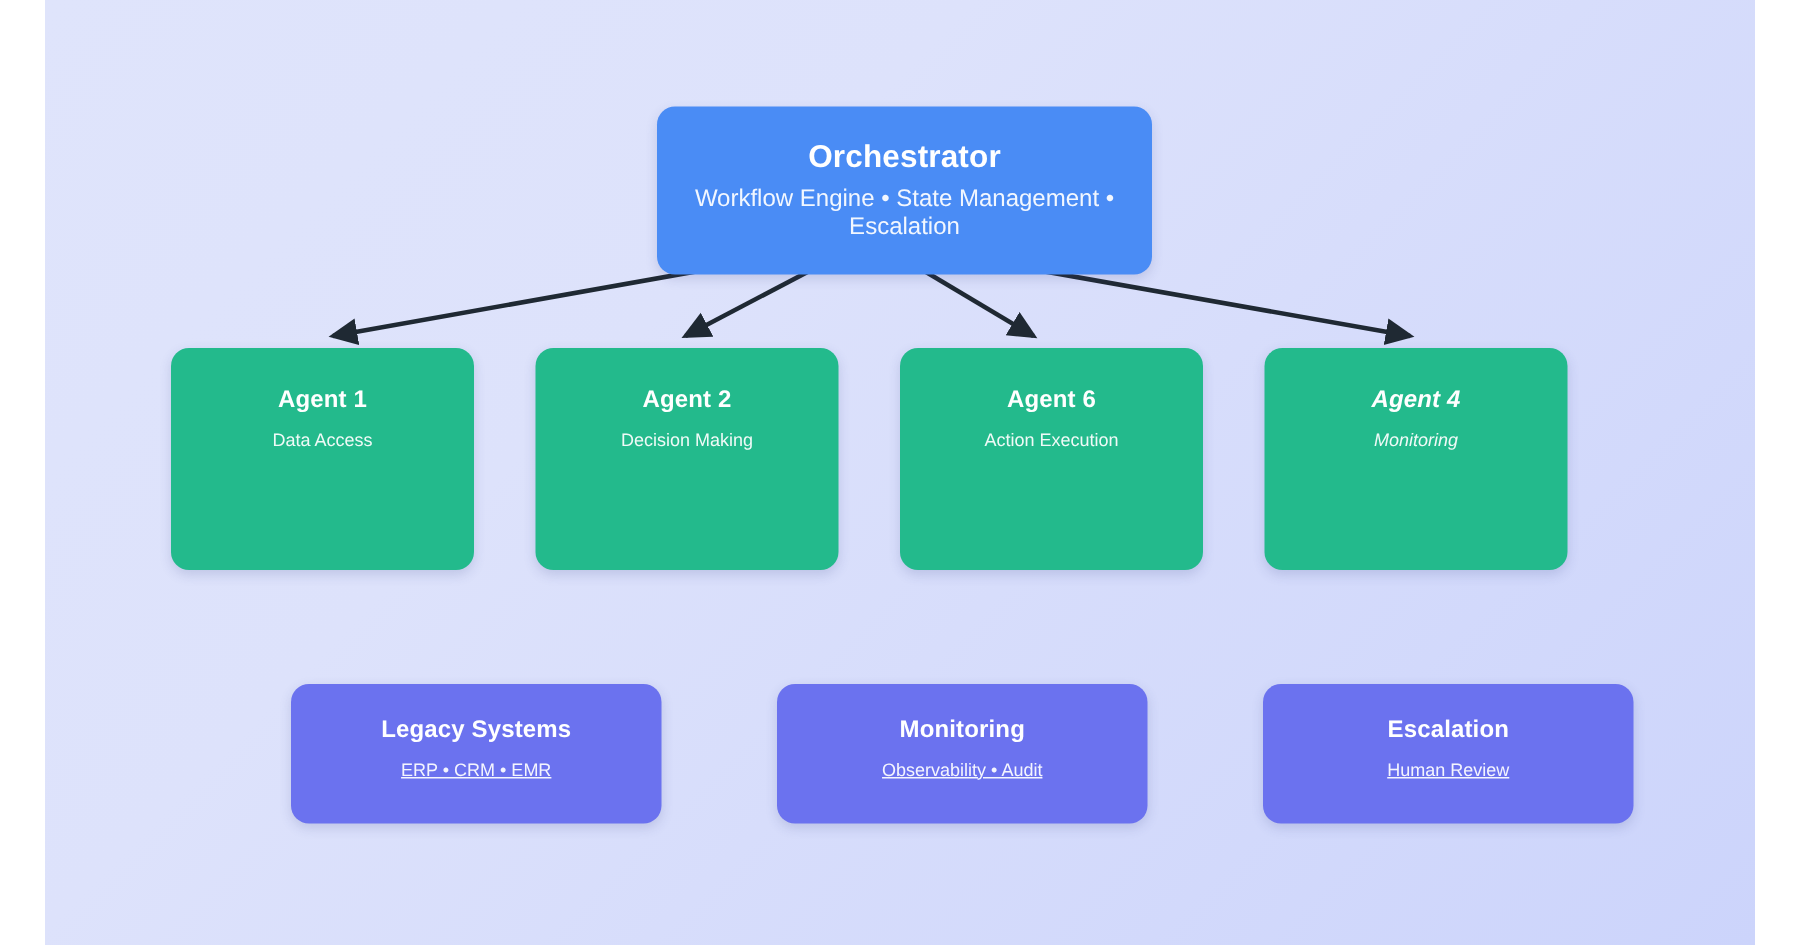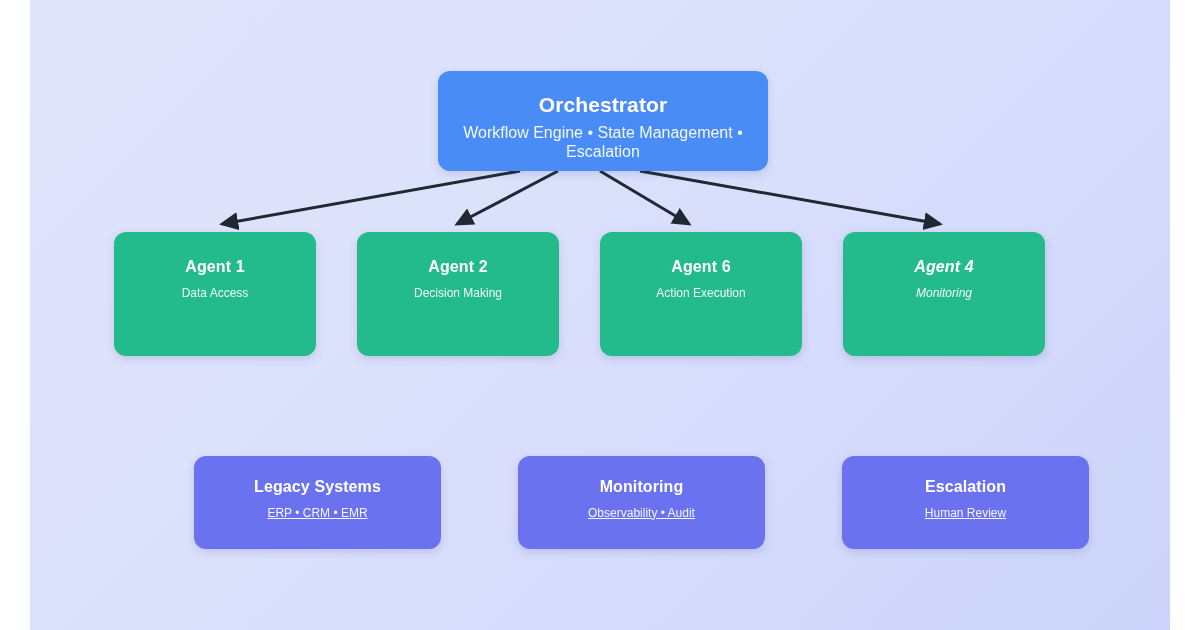--- a/index.html
+++ b/index.html
@@ -58,32 +58,32 @@
     text-align: center;
     line-height: 1.2;
     margin-top: 10px;
   }
 
   
   #node-orchestrator {
     left: 408px;
     top: 71px;
     width: 330px;
-    height: 100px;
+    height: 112px;
     background: #4a8cf5;
     padding-top: 22px;
   }
   #node-orchestrator .node-title { font-size: 21px; }
   #node-orchestrator .node-subtitle { font-size: 16px; margin-top: 7px; }
 
   
   .agent-node {
     top: 232px;
     width: 202px;
-    height: 124px;
+    height: 148px;
     background: #23ba8c;
   }
   .agent-node .node-title { font-size: 16px; }
   .agent-node .node-subtitle { font-size: 12px; }
 
   #node-agent-1 { left: 84px; }
   #node-agent-2 { left: 327px; }
   #node-agent-3 { left: 570px; }
   #node-agent-4 { left: 813px; font-style: italic; }
 

